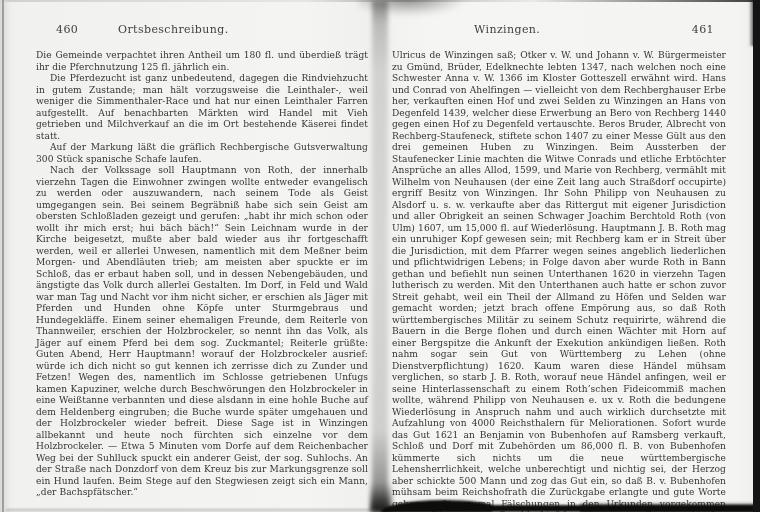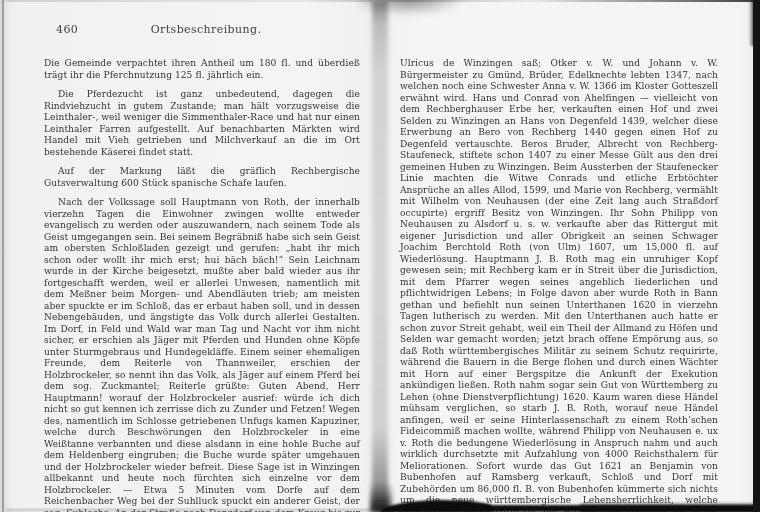--- a/index.html
+++ b/index.html
@@ -29,50 +29,55 @@
   .edge-top-line{position:absolute;left:0;top:0;width:100%;height:2px;background:linear-gradient(90deg,rgba(150,150,148,.35),rgba(150,150,148,.15) 40%,rgba(90,90,88,.4) 52%,rgba(150,150,148,.12) 70%,rgba(20,20,18,.8) 99%);}
 
   
   .page{position:absolute;top:0;height:100%;color:#35332f;}
   .page-left{left:36px;width:332px;}
   .page-right{left:392px;width:334px;}
 
   .running-head{position:absolute;top:23px;left:0;right:0;display:flex;align-items:baseline;
     font-size:11px;color:#44423e;letter-spacing:.4px;}
   .running-head .slot-l{width:62px;padding-left:20px;text-align:left;}
-  .running-head .slot-c{flex:1;text-align:center;}
+  .running-head .slot-c{flex:1;}
   .running-head .slot-r{width:62px;padding-right:12px;text-align:right;}
 
   .page-body{position:absolute;top:50px;left:0;right:0;
     font-size:9.1px;line-height:11.5px;text-align:justify;
     color:#37352f;letter-spacing:.05px;}
-  .page-body p{margin:8px;text-indent:14px;}
+  .page-body p{margin:0;text-indent:14px;}
   .page-body p.noindent{text-indent:0;}
 </style>
 </head>
 <body>
 
 <div class="scan">
 
   <div class="page page-left">
     <div class="running-head">
       <span class="slot-l">460</span>
       <span class="slot-c">Ortsbeschreibung.</span>
       <span class="slot-r"></span>
     </div>
     <div class="page-body">
       <p class="noindent">Die Gemeinde verpachtet ihren Antheil um 180 fl. und überdieß trägt ihr die Pferchnutzung 125 fl. jährlich ein.</p>
       <p>Die Pferdezucht ist ganz unbedeutend, dagegen die Rindviehzucht in gutem Zustande; man hält vorzugsweise die Leinthaler-, weil weniger die Simmenthaler-Race und hat nur einen Leinthaler Farren aufgestellt. Auf benachbarten Märkten wird Handel mit Vieh getrieben und Milchverkauf an die im Ort bestehende Käserei findet statt.</p>
-      <p>Auf der Markung läßt die gräflich Rechbergische Gutsverwaltung 600 Stück spanische Schafe laufen.</p>
+      <p>Auf der Markung läßt die gräflich Rechbergische Gutsverwaltung 300 Stück spanische Schafe laufen.</p>
       <p>Nach der Volkssage soll Hauptmann von Roth, der innerhalb vierzehn Tagen die Einwohner zwingen wollte entweder evangelisch zu werden oder auszuwandern, nach seinem Tode als Geist umgegangen sein. Bei seinem Begräbniß habe sich sein Geist am obersten Schloßladen gezeigt und gerufen: „habt ihr mich schon oder wollt ihr mich erst; hui bäch bäch!“ Sein Leichnam wurde in der Kirche beigesetzt, mußte aber bald wieder aus ihr fortgeschafft werden, weil er allerlei Unwesen, namentlich mit dem Meßner beim Morgen- und Abendläuten trieb; am meisten aber spuckte er im Schloß, das er erbaut haben soll, und in dessen Nebengebäuden, und ängstigte das Volk durch allerlei Gestalten. Im Dorf, in Feld und Wald war man Tag und Nacht vor ihm nicht sicher, er erschien als Jäger mit Pferden und Hunden ohne Köpfe unter Sturmgebraus und Hundegekläffe. Einem seiner ehemaligen Freunde, dem Reiterle von Thannweiler, erschien der Holzbrockeler, so nennt ihn das Volk, als Jäger auf einem Pferd bei dem sog. Zuckmantel; Reiterle grüßte: Guten Abend, Herr Hauptmann! worauf der Holzbrockeler ausrief: würde ich dich nicht so gut kennen ich zerrisse dich zu Zunder und Fetzen! Wegen des, namentlich im Schlosse getriebenen Unfugs kamen Kapuziner, welche durch Beschwörungen den Holzbrockeler in eine Weißtanne verbannten und diese alsdann in eine hohle Buche auf dem Heldenberg eingruben; die Buche wurde später umgehauen und der Holzbrockeler wieder befreit. Diese Sage ist in Winzingen allbekannt und heute noch fürchten sich einzelne vor dem Holzbrockeler. — Etwa 5 Minuten vom Dorfe auf dem Reichenbacher Weg bei der Suhlluck spuckt ein anderer Geist, der sog. Suhlochs. An der Straße nach Donzdorf von dem Kreuz bis zur Markungsgrenze soll ein Hund laufen. Beim Stege auf den Stegwiesen zeigt sich ein Mann, „der Bachspfätscher.“</p>
 
     </div>
   </div>
 
   <div class="page page-right">
+    <div class="running-head">
+      <span class="slot-l"></span>
+      <span class="slot-c">Winzingen.</span>
+      <span class="slot-r">461</span>
+    </div>
     <div class="page-body">
       <p class="noindent">Ulricus de Winzingen saß; Otker v. W. und Johann v. W. Bürgermeister zu Gmünd, Brüder, Edelknechte lebten 1347, nach welchen noch eine Schwester Anna v. W. 1366 im Kloster Gotteszell erwähnt wird. Hans und Conrad von Ahelfingen — vielleicht von dem Rechberghauser Erbe her, verkauften einen Hof und zwei Selden zu Winzingen an Hans von Degenfeld 1439, welcher diese Erwerbung an Bero von Rechberg 1440 gegen einen Hof zu Degenfeld vertauschte. Beros Bruder, Albrecht von Rechberg-Staufeneck, stiftete schon 1407 zu einer Messe Gült aus den drei gemeinen Huben zu Winzingen. Beim Aussterben der Staufenecker Linie machten die Witwe Conrads und etliche Erbtöchter Ansprüche an alles Allod, 1599, und Marie von Rechberg, vermählt mit Wilhelm von Neuhausen (der eine Zeit lang auch Straßdorf occupirte) ergriff Besitz von Winzingen. Ihr Sohn Philipp von Neuhausen zu Alsdorf u. s. w. verkaufte aber das Rittergut mit eigener Jurisdiction und aller Obrigkeit an seinen Schwager Joachim Berchtold Roth (von Ulm) 1607, um 15,000 fl. auf Wiederlösung. Hauptmann J. B. Roth mag ein unruhiger Kopf gewesen sein; mit Rechberg kam er in Streit über die Jurisdiction, mit dem Pfarrer wegen seines angeblich liederlichen und pflichtwidrigen Lebens; in Folge davon aber wurde Roth in Bann gethan und befiehlt nun seinen Unterthanen 1620 in vierzehn Tagen lutherisch zu werden. Mit den Unterthanen auch hatte er schon zuvor Streit gehabt, weil ein Theil der Allmand zu Höfen und Selden war gemacht worden; jetzt brach offene Empörung aus, so daß Roth württembergisches Militär zu seinem Schutz requirirte, während die Bauern in die Berge flohen und durch einen Wächter mit Horn auf einer Bergspitze die Ankunft der Exekution ankündigen ließen. Roth nahm sogar sein Gut von Württemberg zu Lehen (ohne Dienstverpflichtung) 1620. Kaum waren diese Händel mühsam verglichen, so starb J. B. Roth, worauf neue Händel anfingen, weil er seine Hinterlassenschaft zu einem Roth’schen Fideicommiß machen wollte, während Philipp von Neuhausen e. ux v. Roth die bedungene Wiederlösung in Anspruch nahm und auch wirklich durchsetzte mit Aufzahlung von 4000 Reichsthalern für Meliorationen. Sofort wurde das Gut 1621 an Benjamin von Bubenhofen auf Ramsberg verkauft, Schloß und Dorf mit Zubehörden um 86,000 fl. B. von Bubenhofen kümmerte sich nichts um die neue württembergische Lehensherrlichkeit, welche unberechtigt und nichtig sei, der Herzog aber schickte 500 Mann und zog das Gut ein, so daß B. v. Bubenhofen mühsam beim Reichshofrath die Zurückgabe erlangte und gute Worte geben mußte, zumal Fälschungen in den Urkunden vorgekommen waren. Die weitere Geschlechtsfolge der neuen Besitzer in den Hauptpersonen ist in Kürze folgende:</p>
     </div>
   </div>
 
   <div class="edge-top-line"></div>
   <div class="edge-left-band"></div>
   <div class="edge-left-line"></div>
   <div class="gutter-shadow"></div>
   <div class="gutter-top-smudge"></div>

